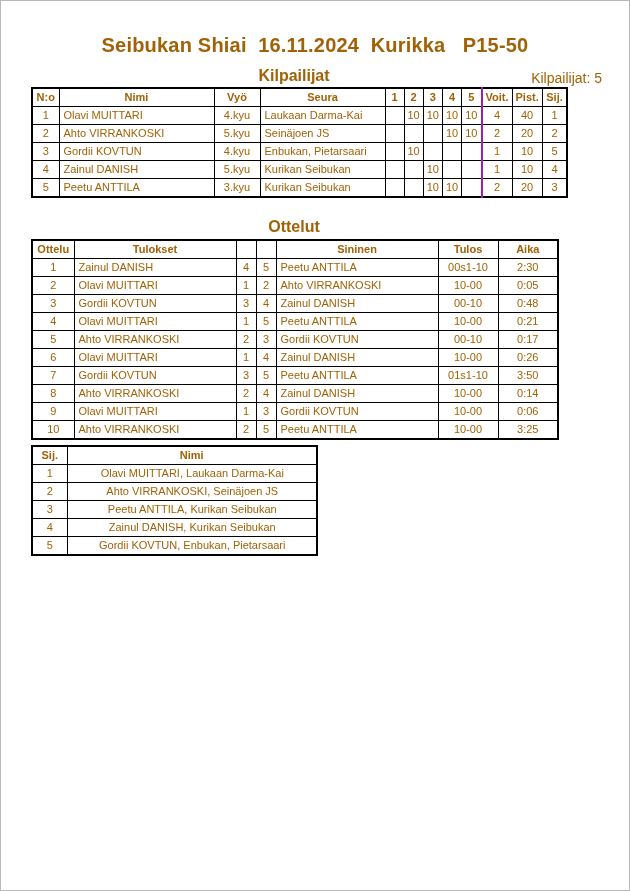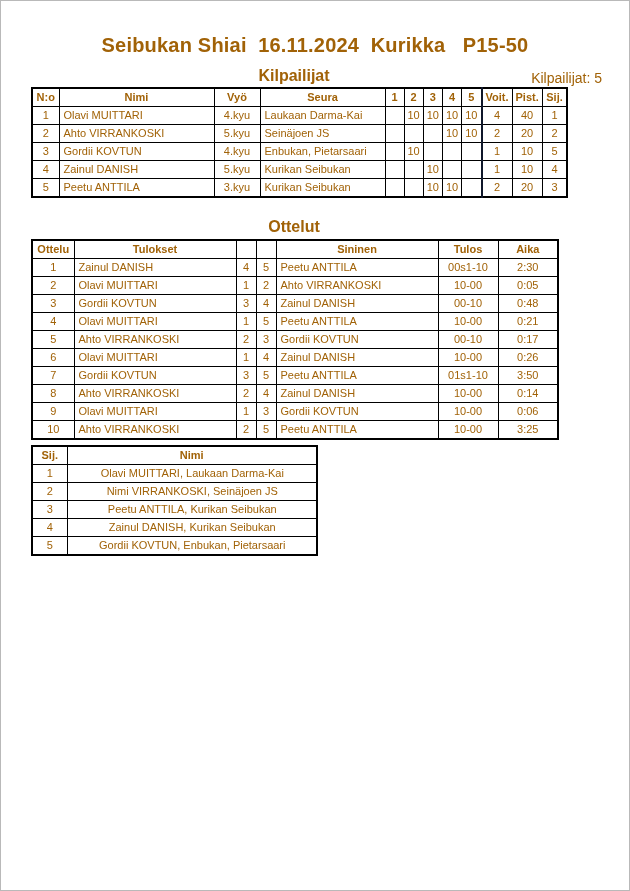--- a/index.html
+++ b/index.html
@@ -21,21 +21,21 @@
     font-size:11px; border:2px solid #000;
   }
   th, td {
     border:1px solid #000; height:17px; line-height:17px; padding:0 3px;
     overflow:hidden; white-space:nowrap; text-align:center;
   }
   th { font-weight:bold; }
 
   .t1 { margin-top:5px;border-radius:26px; }
   .t1 td:nth-child(2), .t1 td:nth-child(4) { text-align:left; padding-left:4px; }
-  .t1 th:nth-child(10), .t1 td:nth-child(10) { border-left:2px solid #0f172a; }
+  .t1 th:nth-child(10), .t1 td:nth-child(10) { border-left:2px solid #a21caf; }
 
   .sec-ottelut  { margin:20px 0 0 30px; width:526px; }
   .t2 { margin-top:3px; }
   .t2 td:nth-child(2), .t2 td:nth-child(5) { text-align:left; padding-left:4px; }
 
   .sec-tulokset { margin:14px 0 0 30px; width:285px; }
   .t3 { margin-top:5px; }
   .t3 td:nth-child(2) { text-align:center; padding-left:4px; }
 </style>
 </head>
@@ -284,21 +284,21 @@
         <th>Nimi</th>
       </tr>
     </thead>
     <tbody>
       <tr>
           <td>1</td>
           <td>Olavi MUITTARI, Laukaan Darma-Kai</td>
         </tr>
       <tr>
           <td>2</td>
-          <td>Nimi VIRRANKOSKI, Seinäjoen JS</td>
+          <td>Ahto VIRRANKOSKI, Seinäjoen JS</td>
         </tr>
       <tr>
           <td>3</td>
           <td>Peetu ANTTILA, Kurikan Seibukan</td>
         </tr>
       <tr>
           <td>4</td>
           <td>Zainul DANISH, Kurikan Seibukan</td>
         </tr>
       <tr>

